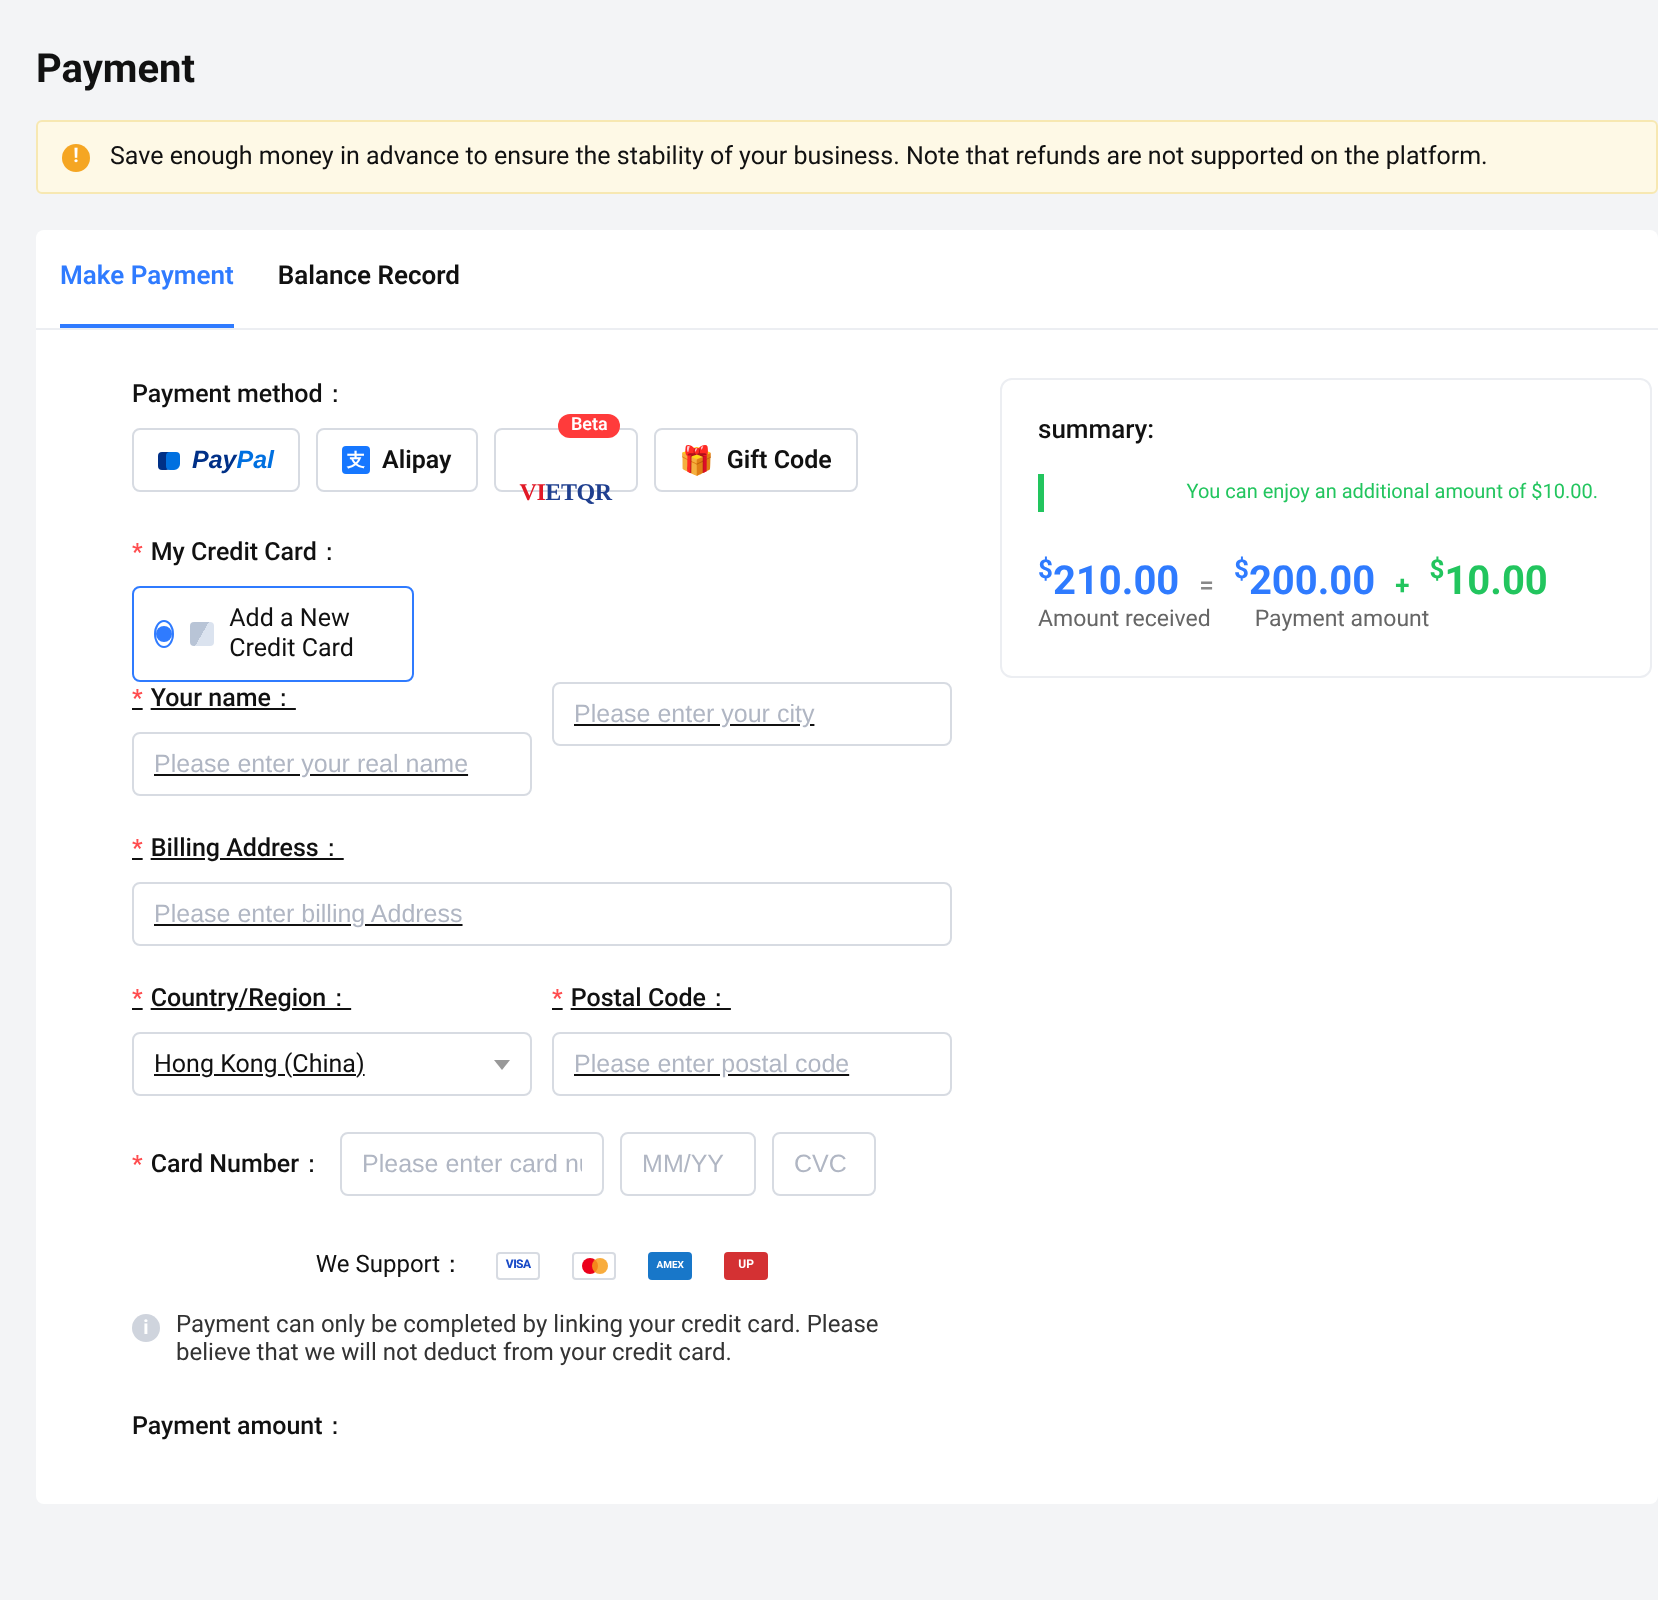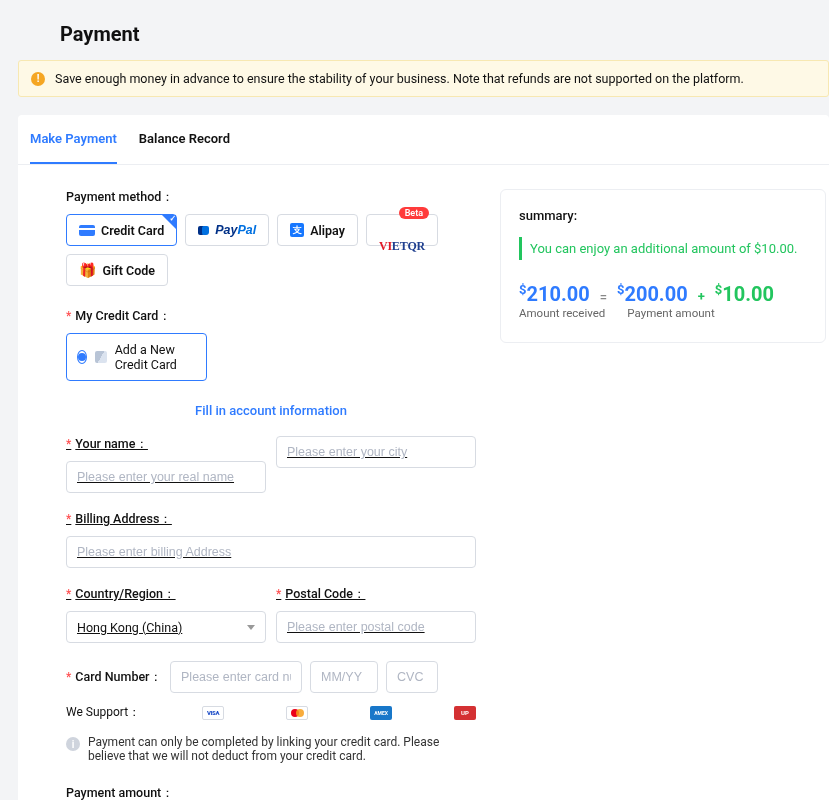--- a/index.html
+++ b/index.html
@@ -7,21 +7,20 @@
     font-family: -apple-system, BlinkMacSystemFont, "Segoe UI", Roboto, Arial, sans-serif;
     background: #f3f4f6;
     color: #111;
     font-size: 13px;
     width: 829px;
   }
   .page-title {
     font-size: 20px;
     font-weight: 700;
     padding: 22px 0 14px 18px;
-    margin-left: 42px;
   }
   .alert {
     margin-left: 18px;
     background: #fef9e6;
     border: 1px solid #f7e8b2;
     border-radius: 3px;
     padding: 10px 12px;
     display: flex;
     align-items: center;
     gap: 10px;
@@ -213,22 +212,22 @@
   }
   .card-number-row {
     display: flex; align-items: center; gap: 8px;
   }
   .card-number-row .input.cn { width: 132px; }
   .card-number-row .input.exp { width: 68px; }
   .card-number-row .input.cvc { width: 52px; }
   .support-row {
     text-align: right;
     font-size: 12px;
-    margin-top: 11px;
-    display: flex; justify-content: space-between; align-items: center; gap: 16px;
+    margin-top: 26px;
+    display: flex; justify-content: center; align-items: center; gap: 16px;
   }
   .brand {
     width: 22px; height: 14px;
     border-radius: 2px;
     display: inline-flex; align-items: center; justify-content: center;
   }
   .brand.visa { background:#fff; border:1px solid #d7dbe2; }
   .brand.visa span{ color:#1a4bc7; font-size:6px; font-weight:800; letter-spacing:-0.3px;}
   .brand.mc { background:#fff; border:1px solid #d7dbe2; position:relative;}
   .brand.mc .c1{position:absolute;left:4px;top:2px;width:8px;height:8px;border-radius:50%;background:#eb001b;}
@@ -257,22 +256,23 @@
     border-radius: 6px;
     padding: 18px 18px 22px 18px;
   }
   .summary h4 {
     font-size: 13px; font-weight: 500; margin-bottom: 14px;
   }
   .promo {
     border-left: 3px solid #22c55e;
     padding: 4px 8px;
     color: #22c55e;
-    font-size: 13px;
+    font-size: 10px;
     margin-bottom: 22px;
+    text-align: right;
   }
   .amount-line {
     display: flex; align-items: baseline; gap: 10px;
     margin-bottom: 0;
   }
   .amt { font-size: 20px; font-weight: 700; }
   .amt .cur { font-size: 13px; vertical-align: top; }
   .amt.blue { color: #2f7bff; }
   .amt.green { color: #22c55e; }
   .eq { color: #888; font-weight: 500; }
@@ -313,24 +313,20 @@
   <div class="tabs">
     <div class="tab active">Make Payment</div>
     <div class="tab">Balance Record</div>
   </div>
 
   <div class="body-flex">
     <div class="form-col">
 
       <span class="label">Payment method：</span>
       <div class="chip-row">
-        <div class="chip selected">
-          <span class="mini-cc"></span>
-          <span>Credit Card</span>
-        </div>
         <div class="chip">
           <span class="pp-mark">
               <span class="a"></span>
               <span class="b"></span>
             </span>
           <span class="pp"><b class="p1">Pay</b><b class="p2">Pal</b></span>
         </div>
         <div class="chip">
           <span class="ali-box">支</span>
           <span>Alipay</span>
@@ -347,21 +343,20 @@
 
       <span class="label req-label gap-22">My Credit Card：</span>
       <div class="radio-card">
         <span class="radio-dot">
             <span></span>
           </span>
         <span class="cc-mini2"></span>
         <span>Add a New Credit Card</span>
       </div>
 
-      <div class="fill-link">Fill in account information</div>
 
       <div class="row-2">
         <div class="field">
           <span class="label req-label">Your name：</span>
           <input class="input" placeholder="Please enter your real name" style="">
         </div>
         <div class="field">
           <input class="input" placeholder="Please enter your city" style="">
         </div>
       </div>

